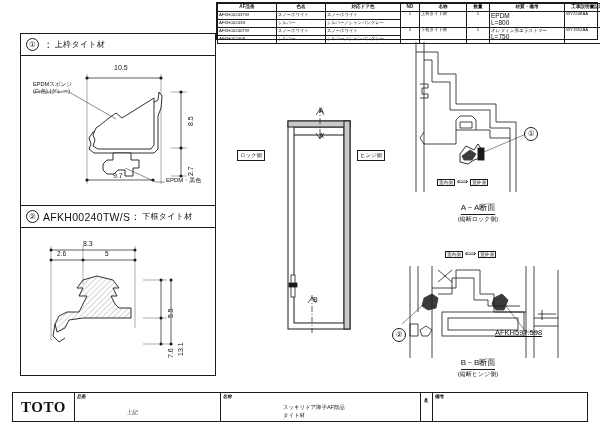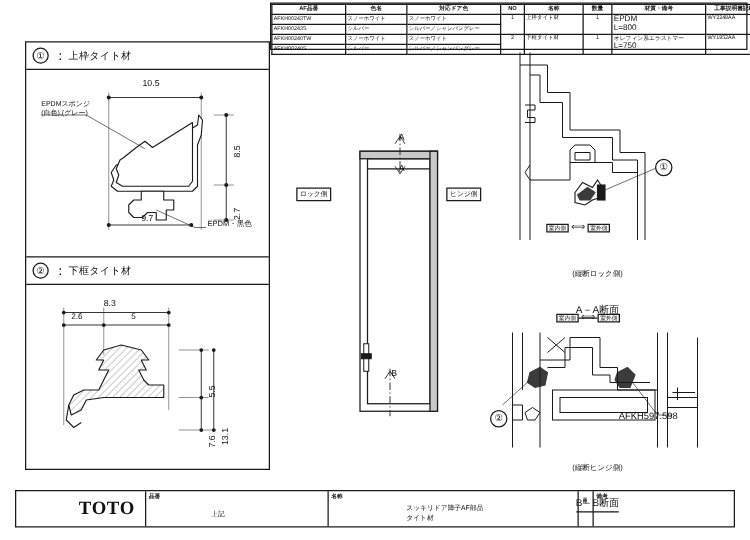--- a/index.html
+++ b/index.html
@@ -48,33 +48,33 @@
   .dimtxt.vert{transform:rotate(-90deg);transform-origin:left top;}
 
   .leadtxt{position:absolute;font-size:5.6px;line-height:1.25;white-space:nowrap;}
 
   
   #elevation{position:absolute;left:278px;top:110px;}
   .sidebox{position:absolute;border:1px solid #1a1a1a;background:#fff;
      font-size:5.4px;padding:1px 2px;white-space:nowrap;box-sizing:border-box;}
 
   
-  .secttl{position:absolute;text-align:center;font-size:8px;white-space:nowrap;margin-top:40px;}
+  .secttl{position:absolute;text-align:center;font-size:8px;white-space:nowrap;}
   .secttl .u{border-bottom:1px solid #1a1a1a;padding-bottom:1px;display:inline-block;}
   .secsub{position:absolute;text-align:center;font-size:6px;white-space:nowrap;}
   .dirgrp{position:absolute;display:flex;align-items:center;gap:2px;}
   .dirbox{border:1px solid #1a1a1a;font-size:4.6px;padding:0 1px;background:#fff;white-space:nowrap;}
   .dirarrow{font-size:8px;line-height:8px;}
 
   .calloutc{position:absolute;width:12px;height:12px;border:1px solid #1a1a1a;
      border-radius:50%;font-size:7.5px;line-height:12px;text-align:center;background:#fff;}
 
   
   #title-block{position:absolute;left:12px;top:392px;width:576px;height:30px;
-     border:1.4px solid #1a1a1a;box-sizing:border-box;display:flex;padding-left:42px;}
+     border:1.4px solid #1a1a1a;box-sizing:border-box;display:flex;}
   .tb-cell{border-right:1px solid #1a1a1a;box-sizing:border-box;position:relative;height:100%;}
   .tb-cell:last-child{border-right:none;}
   #tb-logo{width:62px;display:flex;align-items:center;justify-content:center;
      font-family:"Liberation Serif","DejaVu Serif",serif;font-weight:bold;font-size:15px;letter-spacing:.5px;}
   #tb-doctype{width:92px;display:flex;align-items:center;justify-content:center;font-size:11px;}
   #tb-hinban{width:146px;}
   #tb-name{width:200px;}
   #tb-scale{width:12px;}
   #tb-remark{flex:1;}
   .tb-hdr{position:absolute;left:2px;top:1px;font-size:4.6px;font-weight:bold;}
@@ -145,20 +145,21 @@
     <div class="detail-title" id="detail-title-1">
       <span class="circnum">①</span>
       <span>：</span>
       <span class="detail-sub">上枠タイト材</span>
     </div>
 
     <div id="detail-sep"></div>
 
     <div class="detail-title" id="detail-title-2">
       <span class="circnum">②</span>
+      <span>AFKH00240TW/S</span>
       <span>：</span>
       <span class="detail-sub">下框タイト材</span>
     </div>
 
     <svg width="196" height="150" style="position:absolute;left:0;top:22px;">
       <g stroke="#1a1a1a" fill="none" stroke-width="0.8">
 
         <line x1="66" y1="18" x2="66" y2="128" stroke="#555" stroke-width="0.5"></line>
         <line x1="140" y1="18" x2="140" y2="128" stroke="#555" stroke-width="0.5"></line>
         <line x1="150" y1="36" x2="166" y2="36" stroke="#555" stroke-width="0.5"></line>
@@ -389,21 +390,21 @@
     </g>
 
     <g stroke="#1a1a1a" stroke-width="0.5">
       <line x1="26" y1="56" x2="4" y2="76"></line>
       <line x1="108" y1="58" x2="128" y2="84"></line>
       <line x1="128" y1="84" x2="140" y2="84"></line>
     </g>
   </svg>
 
   <div class="calloutc" style="left:392px;top:328px;">②</div>
-  <div class="lbl" style="left:495px;top:329px;font-size:7.5px;">AFKH597.598</div>
+  <div class="lbl" style="left:495px;top:329px;font-size:7.5px;text-decoration:underline;">AFKH597.598</div>
 
   <div class="dirgrp" style="left:445px;top:250px;">
     <span class="dirbox">室内側</span>
     <span class="dirarrow">⟺</span>
     <span class="dirbox">室外側</span>
   </div>
 
   <div class="secttl" style="left:443px;top:357px;width:70px;">
     <span class="u">B－B断面</span>
   </div>

